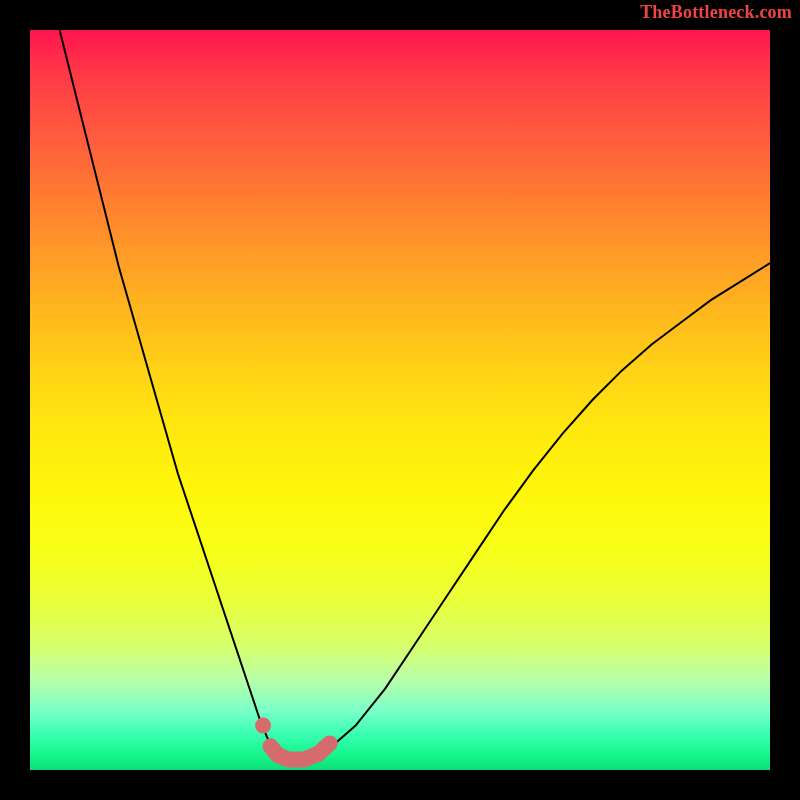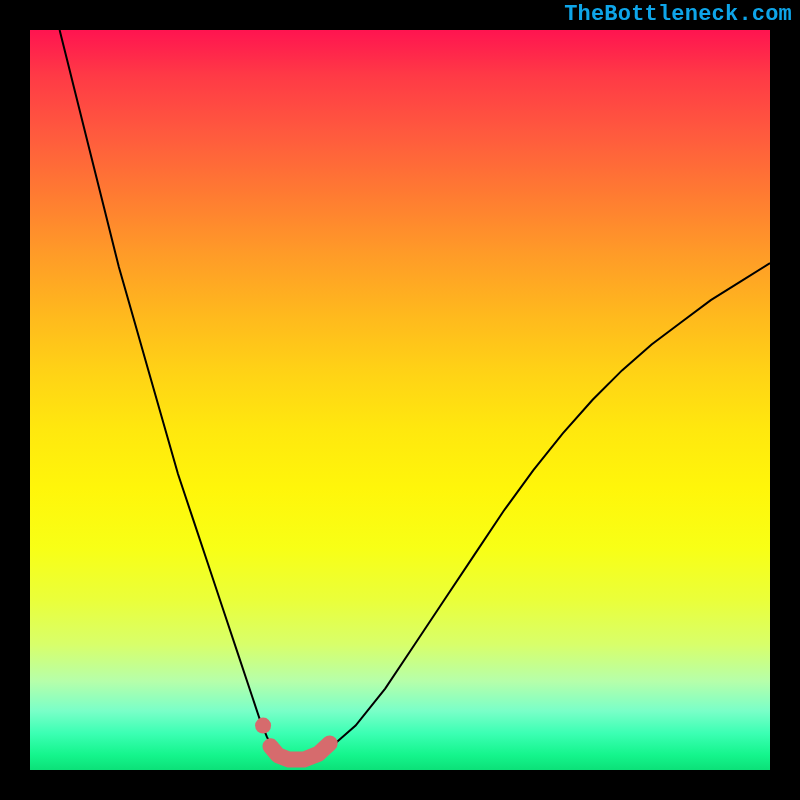--- a/index.html
+++ b/index.html
@@ -7,24 +7,24 @@
   .frame {
     position: relative;
     width: 800px;
     height: 800px;
     background: #000;
   }
   .watermark {
     position: absolute;
     top: 2px;
     right: 8px;
-    font-family: Liberation Mono, monospace;
-    font-size: 22px;
+    font-family: Liberation Serif, serif;
+    font-size: 18px;
     font-weight: 600;
-    color: #0ea5e9;
+    color: #ef4444;
     z-index: 10;
     letter-spacing: 0.2px;
   }
   .plot-area {
     position: absolute;
     left: 30px;
     top: 30px;
     width: 740px;
     height: 740px;
     background: linear-gradient(to bottom,

